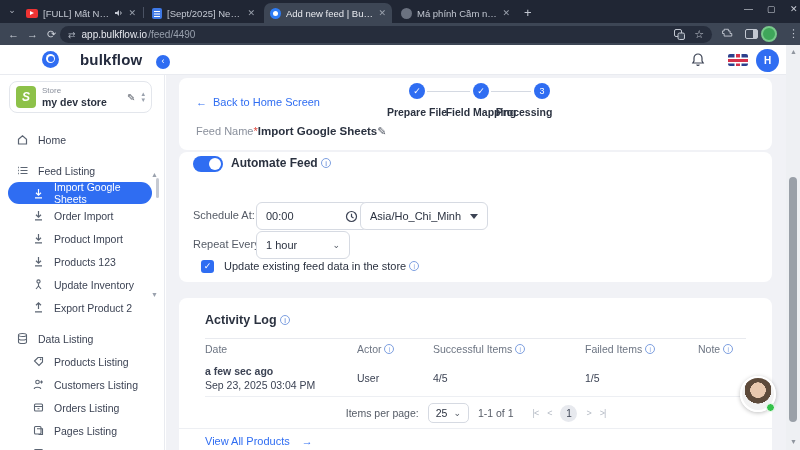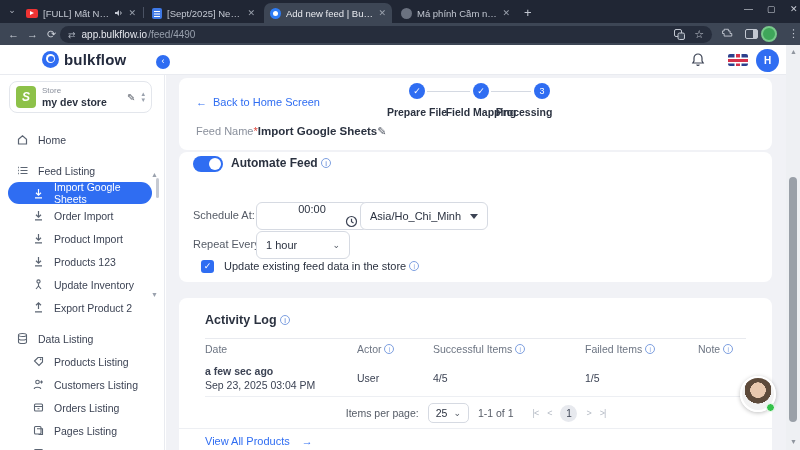--- a/index.html
+++ b/index.html
@@ -36,21 +36,21 @@
   .tb-ic { color:#c3c8d2; font-size:11px; }
   .chrome-avatar { position:absolute; left:761px; top:26px; width:16px; height:16px; border-radius:50%; background:#3fa65a; border:2px solid #79c98c; }
   .puzzle { position:absolute; left:722px; top:28px; width:12px; height:12px; }
   .sidepanel { position:absolute; left:745px; top:29px; width:13px; height:10px; border:1.2px solid #c3c8d2; border-radius:2px; }
   .sidepanel:before { content:""; position:absolute; right:0; top:0; width:4px; height:100%; background:#c3c8d2; }
   .menu3 { position:absolute; left:788px; top:27px; color:#c3c8d2; font-size:11px; }
 
   
   .app { left:0; top:45px; width:800px; height:405px; background:#fff; }
   .appheader { left:0; top:45px; width:786px; height:30px; background:#fff; border-bottom:1px solid #e9ebf0; }
-  .brand { left:12px; top:51px; display:flex; align-items:flex-start; gap:5px;padding-left:30px; }
+  .brand { left:12px; top:51px; display:flex; align-items:flex-start; gap:21px;padding-left:30px; }
   .brand-ic { width:17px; height:17px; background:#2f6df2; border-radius:50%; position:relative; }
   .brand-ic:before { content:""; position:absolute; left:4px; top:3px; width:9px; height:9px; background:#fff; border-radius:50%; }
   .brand-ic:after { content:""; position:absolute; left:6px; top:5px; width:6px; height:6px; background:#2f6df2; border-radius:50%; }
   .brand-name { font-size:15px; font-weight:bold; color:#232a3d; letter-spacing:.2px; }
   .collapse { left:156px; top:55px; width:14px; height:14px; background:#2f6df2; border-radius:50%; color:#fff; font-size:9px; text-align:center; line-height:13px; }
   .bell { left:690px; top:52px; width:16px; height:16px; }
   .flag { left:728px; top:54px; width:20px; height:12px; border-radius:2px; background:#2b3f8c; position:relative; overflow:hidden; }
   .flag:before { content:""; position:absolute; left:8px; top:0; width:4px; height:12px; background:#d5304a; box-shadow:0 0 0 1.5px #fff; }
   .flag:after { content:""; position:absolute; left:0; top:4.5px; width:20px; height:3px; background:#d5304a; box-shadow:0 0 0 1.5px #fff; }
   .user-avatar { left:756px; top:49px; width:23px; height:23px; border-radius:50%; background:#2f6df2; color:#fff; font-size:10px; font-weight:bold; text-align:center; line-height:23px; }
@@ -331,21 +331,21 @@
       <span class="feed-value">Import Google Sheets</span>
       <span class="pencil">✎</span>
     </div>
   </div>
 
   <div class="card card2">
     <div class="toggle"></div>
     <div class="tglabel"><span>Automate Feed</span> <span class="info">i</span></div>
 
     <span class="formlabel abs" style="left:14px;top:57px;">Schedule At:</span>
-    <div class="inputbox" style="left:77px;top:50px;width:112px;flex-direction:column;">
+    <div class="inputbox" style="left:77px;top:50px;width:112px;">
       <span>00:00</span>
       <svg class="endic" width="13" height="13" viewBox="0 0 13 13">
           <circle cx="6.5" cy="6.5" r="5" fill="none" stroke="#3c4354" stroke-width="1.2"></circle>
           <path d="M6.5 3.8v2.9l2 1.2" fill="none" stroke="#3c4354" stroke-width="1.2"></path>
         </svg>
     </div>
     <div class="inputbox" style="left:181px;top:50px;width:128px;">
       <span>Asia/Ho_Chi_Minh</span>
       <span class="endic ddtri"></span>
     </div>

